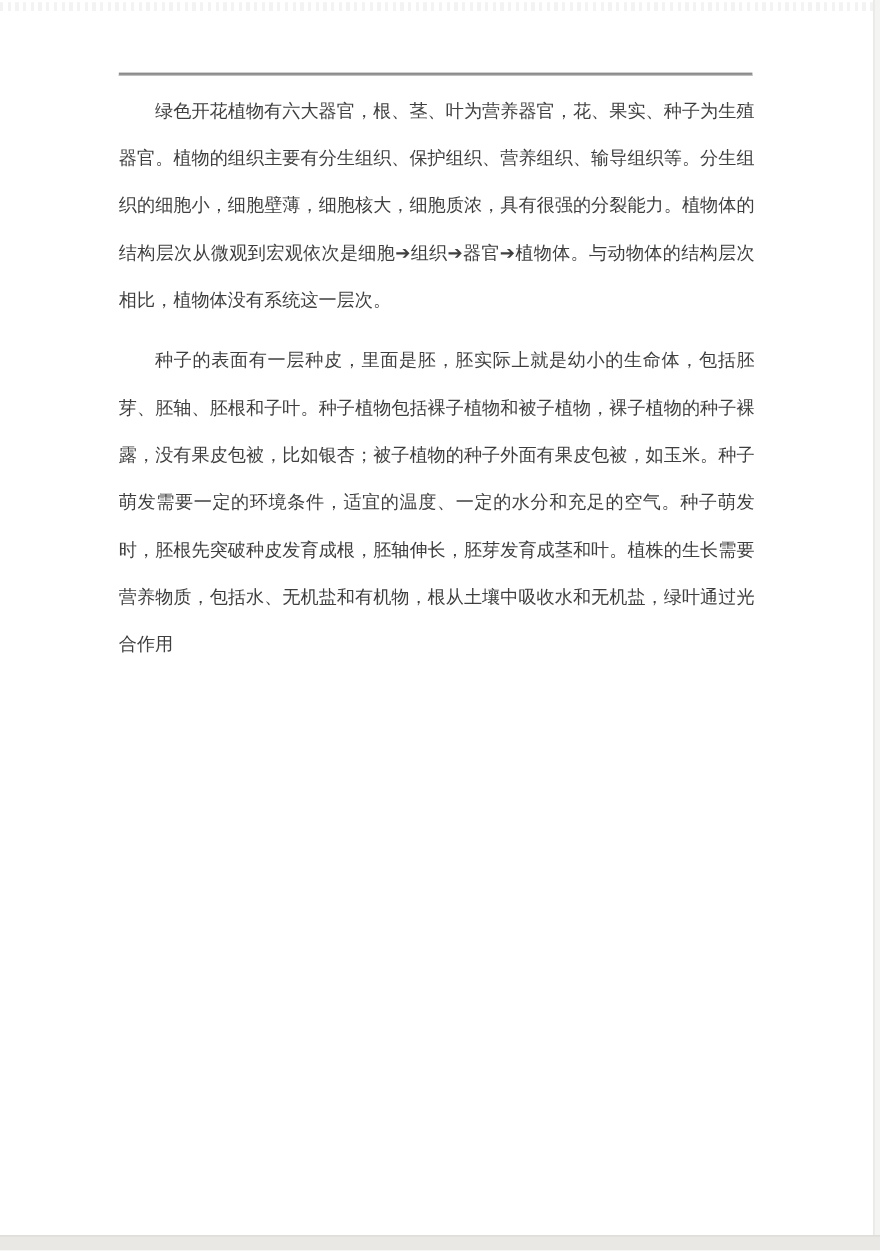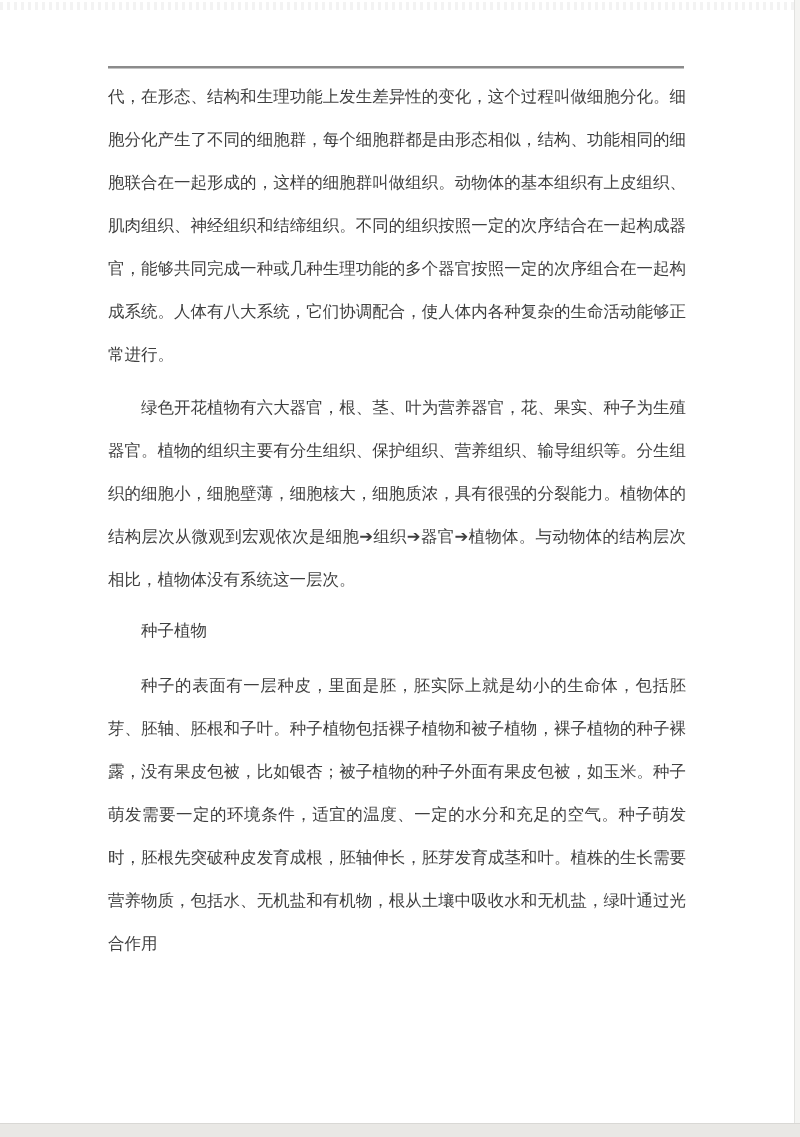--- a/index.html
+++ b/index.html
@@ -90,27 +90,25 @@
 <div class="viewport">
 
   <div class="top-texture"></div>
 
 
   <div class="content">
 
     <div class="header-rule"></div>
 
     <div class="doc-text">
-      <p class="mt-p1">代，在形态、结构和生理功能上发生差异性的变化，这个过程叫做细胞分化。细胞分化产生了不同的细胞群，每个细胞群都是由形态相似，结构、功能相同的细胞联合在一起形成的，这样的细胞群叫做组织。动物体的基本组织有上皮组织、肌肉组织、神经组织和结缔组织。不同的组织按照一定的次序结合在一起构成器官，能够共同完成一种或几种生理功能的多个器官按照一定的次序组合在一起构成系统。人体有八大系统，它们协调配合，使人体内各种复杂的生命活动能够正常进行。</p>
 
 
       <p class="indent mt-p2">绿色开花植物有六大器官，根、茎、叶为营养器官，花、果实、种子为生殖器官。植物的组织主要有分生组织、保护组织、营养组织、输导组织等。分生组织的细胞小，细胞壁薄，细胞核大，细胞质浓，具有很强的分裂能力。植物体的结构层次从微观到宏观依次是细胞➔组织➔器官➔植物体。与动物体的结构层次相比，植物体没有系统这一层次。</p>
 
 
-      <p class="indent mt-h">种子植物</p>
 
       <p class="indent mt-p3">种子的表面有一层种皮，里面是胚，胚实际上就是幼小的生命体，包括胚芽、胚轴、胚根和子叶。种子植物包括裸子植物和被子植物，裸子植物的种子裸露，没有果皮包被，比如银杏；被子植物的种子外面有果皮包被，如玉米。种子萌发需要一定的环境条件，适宜的温度、一定的水分和充足的空气。种子萌发时，胚根先突破种皮发育成根，胚轴伸长，胚芽发育成茎和叶。植株的生长需要营养物质，包括水、无机盐和有机物，根从土壤中吸收水和无机盐，绿叶通过光合作用</p>
     </div>
 
   </div>
 
   <div class="right-edge"></div>
   <div class="bottom-strip"></div>
 
 </div>

